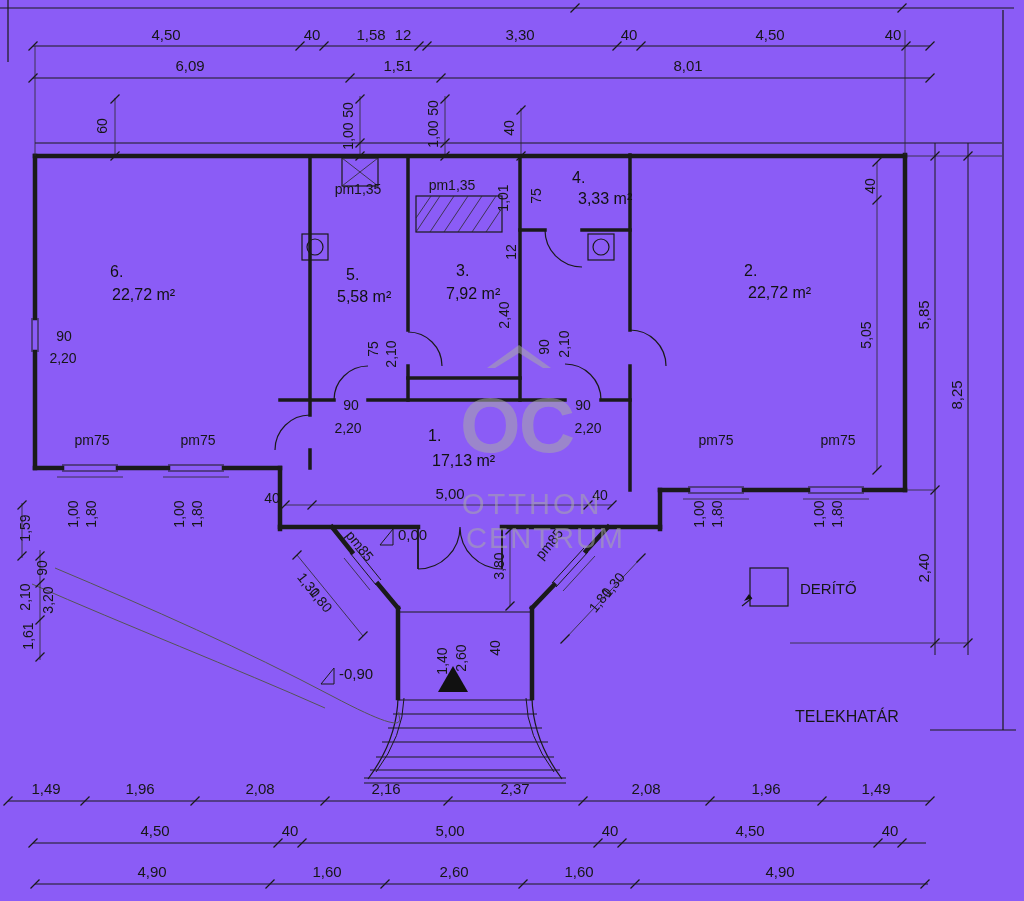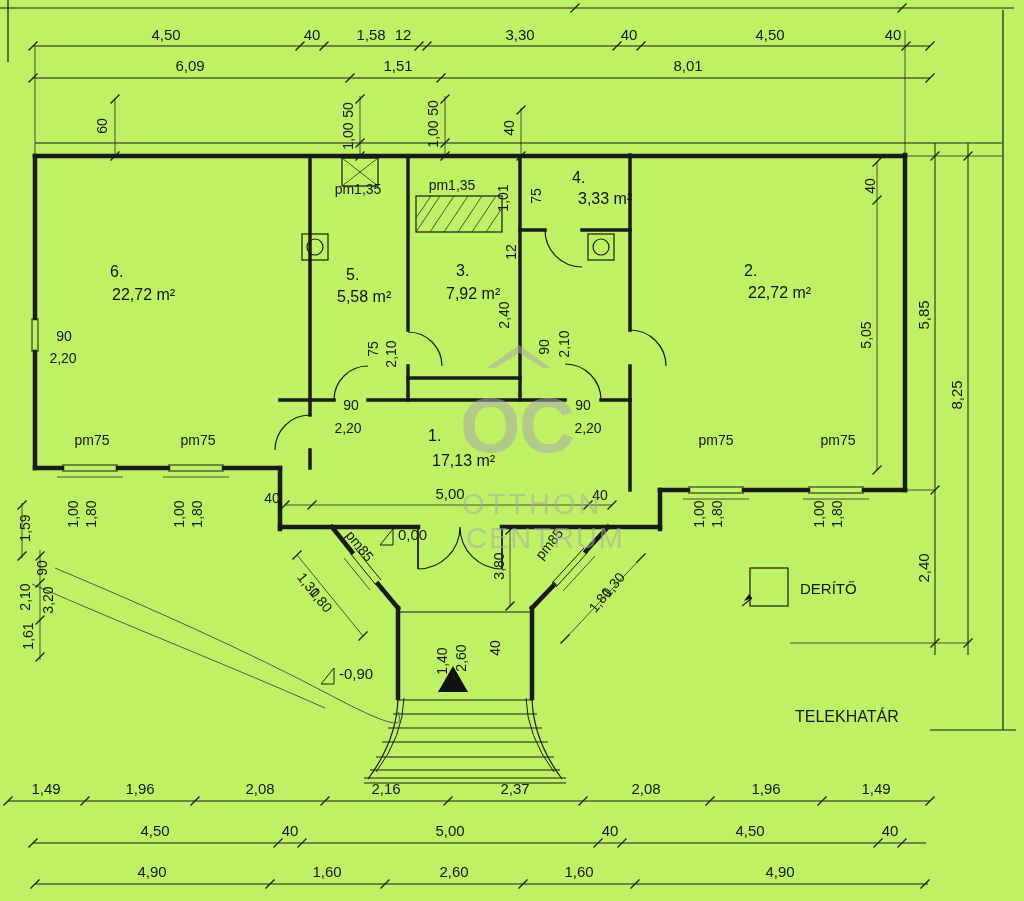--- a/index.html
+++ b/index.html
@@ -1,16 +1,16 @@
 <!DOCTYPE html>
 <html><head>
 <meta charset="utf-8">
 <style>
   html,body{margin:0;padding:0;background:#e8e8e8;}
-  .page{width:1024px;height:901px;background:#bef264;position:relative;overflow:hidden;
+  .page{width:1024px;height:901px;background:#8b5cf6;position:relative;overflow:hidden;
         font-family:"Liberation Sans", sans-serif;}
   svg{display:block}
   svg line, svg path, svg rect, svg circle, svg polyline{stroke:#1a1a1a;fill:none;}
   .w45{stroke-width:4.5;stroke-linecap:square;}
   .w35{stroke-width:3.5;stroke-linecap:square;}
   .w18{stroke-width:1.8;}
   .w12{stroke-width:1.2;}
   .thin{stroke-width:1;}
   .xthin{stroke-width:0.8;stroke:#2a2a2a;}
   .terr{stroke-width:1;stroke:#555;}

